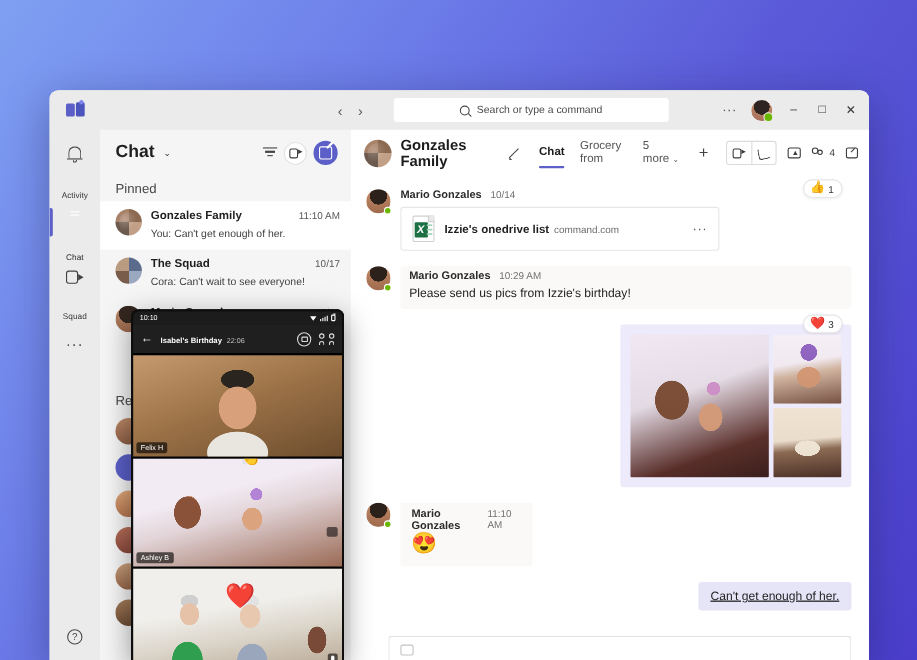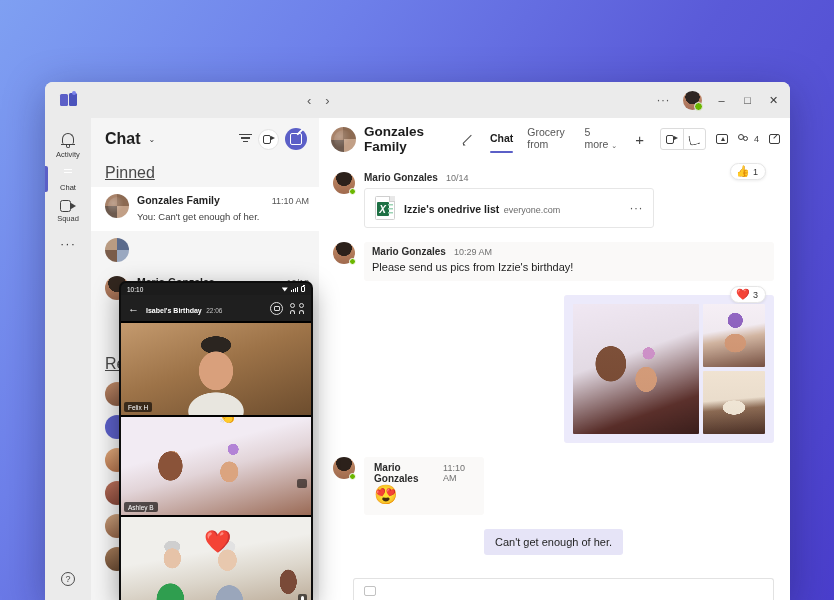--- a/index.html
+++ b/index.html
@@ -66,21 +66,21 @@
   
   .rail {
     width: 46px; background: #ebebeb; flex: 0 0 46px;
     display:flex; flex-direction: column; align-items:center;
     padding-top: 10px; position: relative;
   }
   .rail-item {
     width: 46px; padding: 5px 0 3px; display:flex; flex-direction:column;
     align-items:center; gap: 2px; cursor:pointer; position: relative;
   }
-  .rail-item .lbl { font-size: 7.5px; color: #383838; }
+  .rail-item .lbl { font-size: 7.5px; color: #383838; margin-top: 23px; }
   .rail-item.active .lbl { color: #2b2b2b; }
   .rail-item.active::before {
     content:''; position:absolute; left:0; top:4px; width:2.5px; height:26px;
     background:#5b5fc7; border-radius: 0 2px 2px 0;
   }
   .ri-bell { width:14px;height:15px; position:relative; }
   .ri-bell .bd { position:absolute; left:1px; top:0; width:12px;height:11px;border:1.4px solid #424242;border-radius:6px 6px 2px 2px;border-bottom:none; }
   .ri-bell .bb { position:absolute; left:0px; bottom:3px; width:14px;height:1.4px;background:#424242; }
   .ri-bell .bc { position:absolute; left:5px; bottom:0px; width:4px;height:3px;border:1.4px solid #424242;border-top:none;border-radius:0 0 3px 3px; }
   .ri-chat { width:15px;height:14px; }
@@ -116,21 +116,21 @@
   .mn-cam .b { position:absolute;left:0;top:0;width:8.5px;height:9px;border:1.3px solid #3c3c3c;border-radius:2px; }
   .mn-cam .l { position:absolute;right:0;top:1.6px;width:0;height:0;border-top:2.7px solid transparent;border-bottom:2.7px solid transparent;border-left:4px solid #3c3c3c; }
   .ic-newchat {
     width:22px;height:22px;border-radius:50%;background:#5b5fc7;
     display:flex;align-items:center;justify-content:center;cursor:pointer;
   }
   .nc-glyph { position:relative;width:12px;height:12px; }
   .nc-glyph .sq { position:absolute;inset:0;border:1.4px solid #fff;border-radius:2px; }
   .nc-glyph .pen { position:absolute;right:-2px;top:-2px;width:8px;height:2.2px;background:#fff;transform:rotate(-45deg);border-radius:1px; }
 
-  .list-section { font-size: 16px; color: #484848; padding: 4px 0 5px 14px; text-decoration: underline; }
+  .list-section { font-size: 12px; color: #484848; padding: 4px 0 5px 14px; }
   .chat-row {
     display:flex; align-items:flex-start; gap: 8px; padding: 7px 10px 7px 14px;
     cursor: pointer; position: relative;
   }
   .chat-row.selected { background:#fff; }
   .cr-av { width: 24px; height: 24px; border-radius:50%; flex:0 0 24px; position:relative; overflow:hidden; }
   .cr-av.grp { background: conic-gradient(#8c6a52 0 25%, #c2a087 0 50%, #6d5a4e 0 75%, #a8836a 0); }
   .cr-av.grp::after { content:''; position:absolute; inset:3px; border-radius:50%; background: radial-gradient(circle at 30% 35%, rgba(255,255,255,.25), transparent 60%); }
   .cr-av.sq2 { background: conic-gradient(#5b6b8c 0 25%, #9aa8c0 0 50%, #7a5c4a 0 75%, #b99b82 0); }
   .cr-av.solo { background: radial-gradient(circle at 50% 30%, #33271f 0 42%, transparent 43%), linear-gradient(#c08a68, #9c6a50); }
@@ -214,21 +214,21 @@
   .reaction {
     position:absolute; top: -9px; right: 8px; background:#fff;
     border:1px solid #e6e6e6; border-radius: 11px; padding: 2px 7px 2px 5px;
     display:flex; align-items:center; gap:3px; font-size: 9px; color:#333; cursor:pointer;
     box-shadow: 0 1px 3px rgba(0,0,0,.08);
   }
   .reaction .emo { font-size: 11px; line-height:1; }
 
   .m-text { font-size: 11px; color: #1f1f1f; margin-top: 2px; }
 
-  .msg-right { display:flex; justify-content:center; }
+  .msg-right { display:flex; justify-content:flex-end;text-decoration:underline; }
   .bubble-out {
     background:#e6e4f7; border-radius:3px; padding: 7px 11px;
     font-size: 11px; color:#1f1f1f; max-width: 60%;
   }
 
   
   .collage-wrap { display:flex; justify-content:flex-end; position:relative; }
   .collage {
     background:#eceafb; padding: 9px; border-radius: 3px; position:relative;
     display:grid; grid-template-columns: 126px 62px; grid-template-rows: 63px 63px; gap: 4px;
@@ -349,20 +349,24 @@
       <div class="tl-glyph">
           <span class="b1"></span>
           <span class="b2"></span>
           <span class="dot"></span>
         </div>
     </div>
     <div class="navarrows">
       <span class="navarrow">‹</span>
       <span class="navarrow">›</span>
     </div>
+    <div class="searchbar">
+      <span class="sicon"></span>
+      <span class="stext">Search or type a command</span>
+    </div>
     <div class="tb-right">
       <span class="tb-dots">···</span>
       <span class="tb-avatar"></span>
       <span class="wbtn">–</span>
       <span class="wbtn">□</span>
       <span class="wbtn">✕</span>
     </div>
   </div>
 
   <div class="app-body">
@@ -423,20 +427,27 @@
           <span class="cr-top">
             <span class="cr-name">Gonzales Family</span>
             <span class="cr-time">11:10 AM</span>
           </span>
           <span class="cr-prev">You: Can't get enough of her.</span>
         </span>
       </div>
 
       <div class="chat-row">
         <span class="cr-av sq2"></span>
+        <span class="cr-body">
+          <span class="cr-top">
+            <span class="cr-name">The Squad</span>
+            <span class="cr-time">10/17</span>
+          </span>
+          <span class="cr-prev">Cora: Can't wait to see everyone!</span>
+        </span>
       </div>
 
       <div class="chat-row">
         <span class="cr-av solo">
             <i class="pres"></i>
           </span>
         <span class="cr-body">
           <span class="cr-top">
             <span class="cr-name">Mario Gonzales</span>
             <span class="cr-time">10/18</span>
@@ -528,21 +539,21 @@
             <span class="msg-filecard">
               <span class="xl-icon">
                 <i class="pg"></i>
                   <i class="fold"></i>
                   <i class="sq"></i>
                 <i class="x">X</i>
                   <i class="grid"></i>
               </span>
               <span class="fc-text">
                 <span class="fc-title">Izzie's onedrive list</span>
-                <span class="fc-sub">everyone.com</span>
+                <span class="fc-sub">command.com</span>
               </span>
               <span class="fc-dots">···</span>
             </span>
           </span>
         </div>
 
         <div class="msg">
           <span class="m-av">
               <i class="pres"></i>
             </span>

